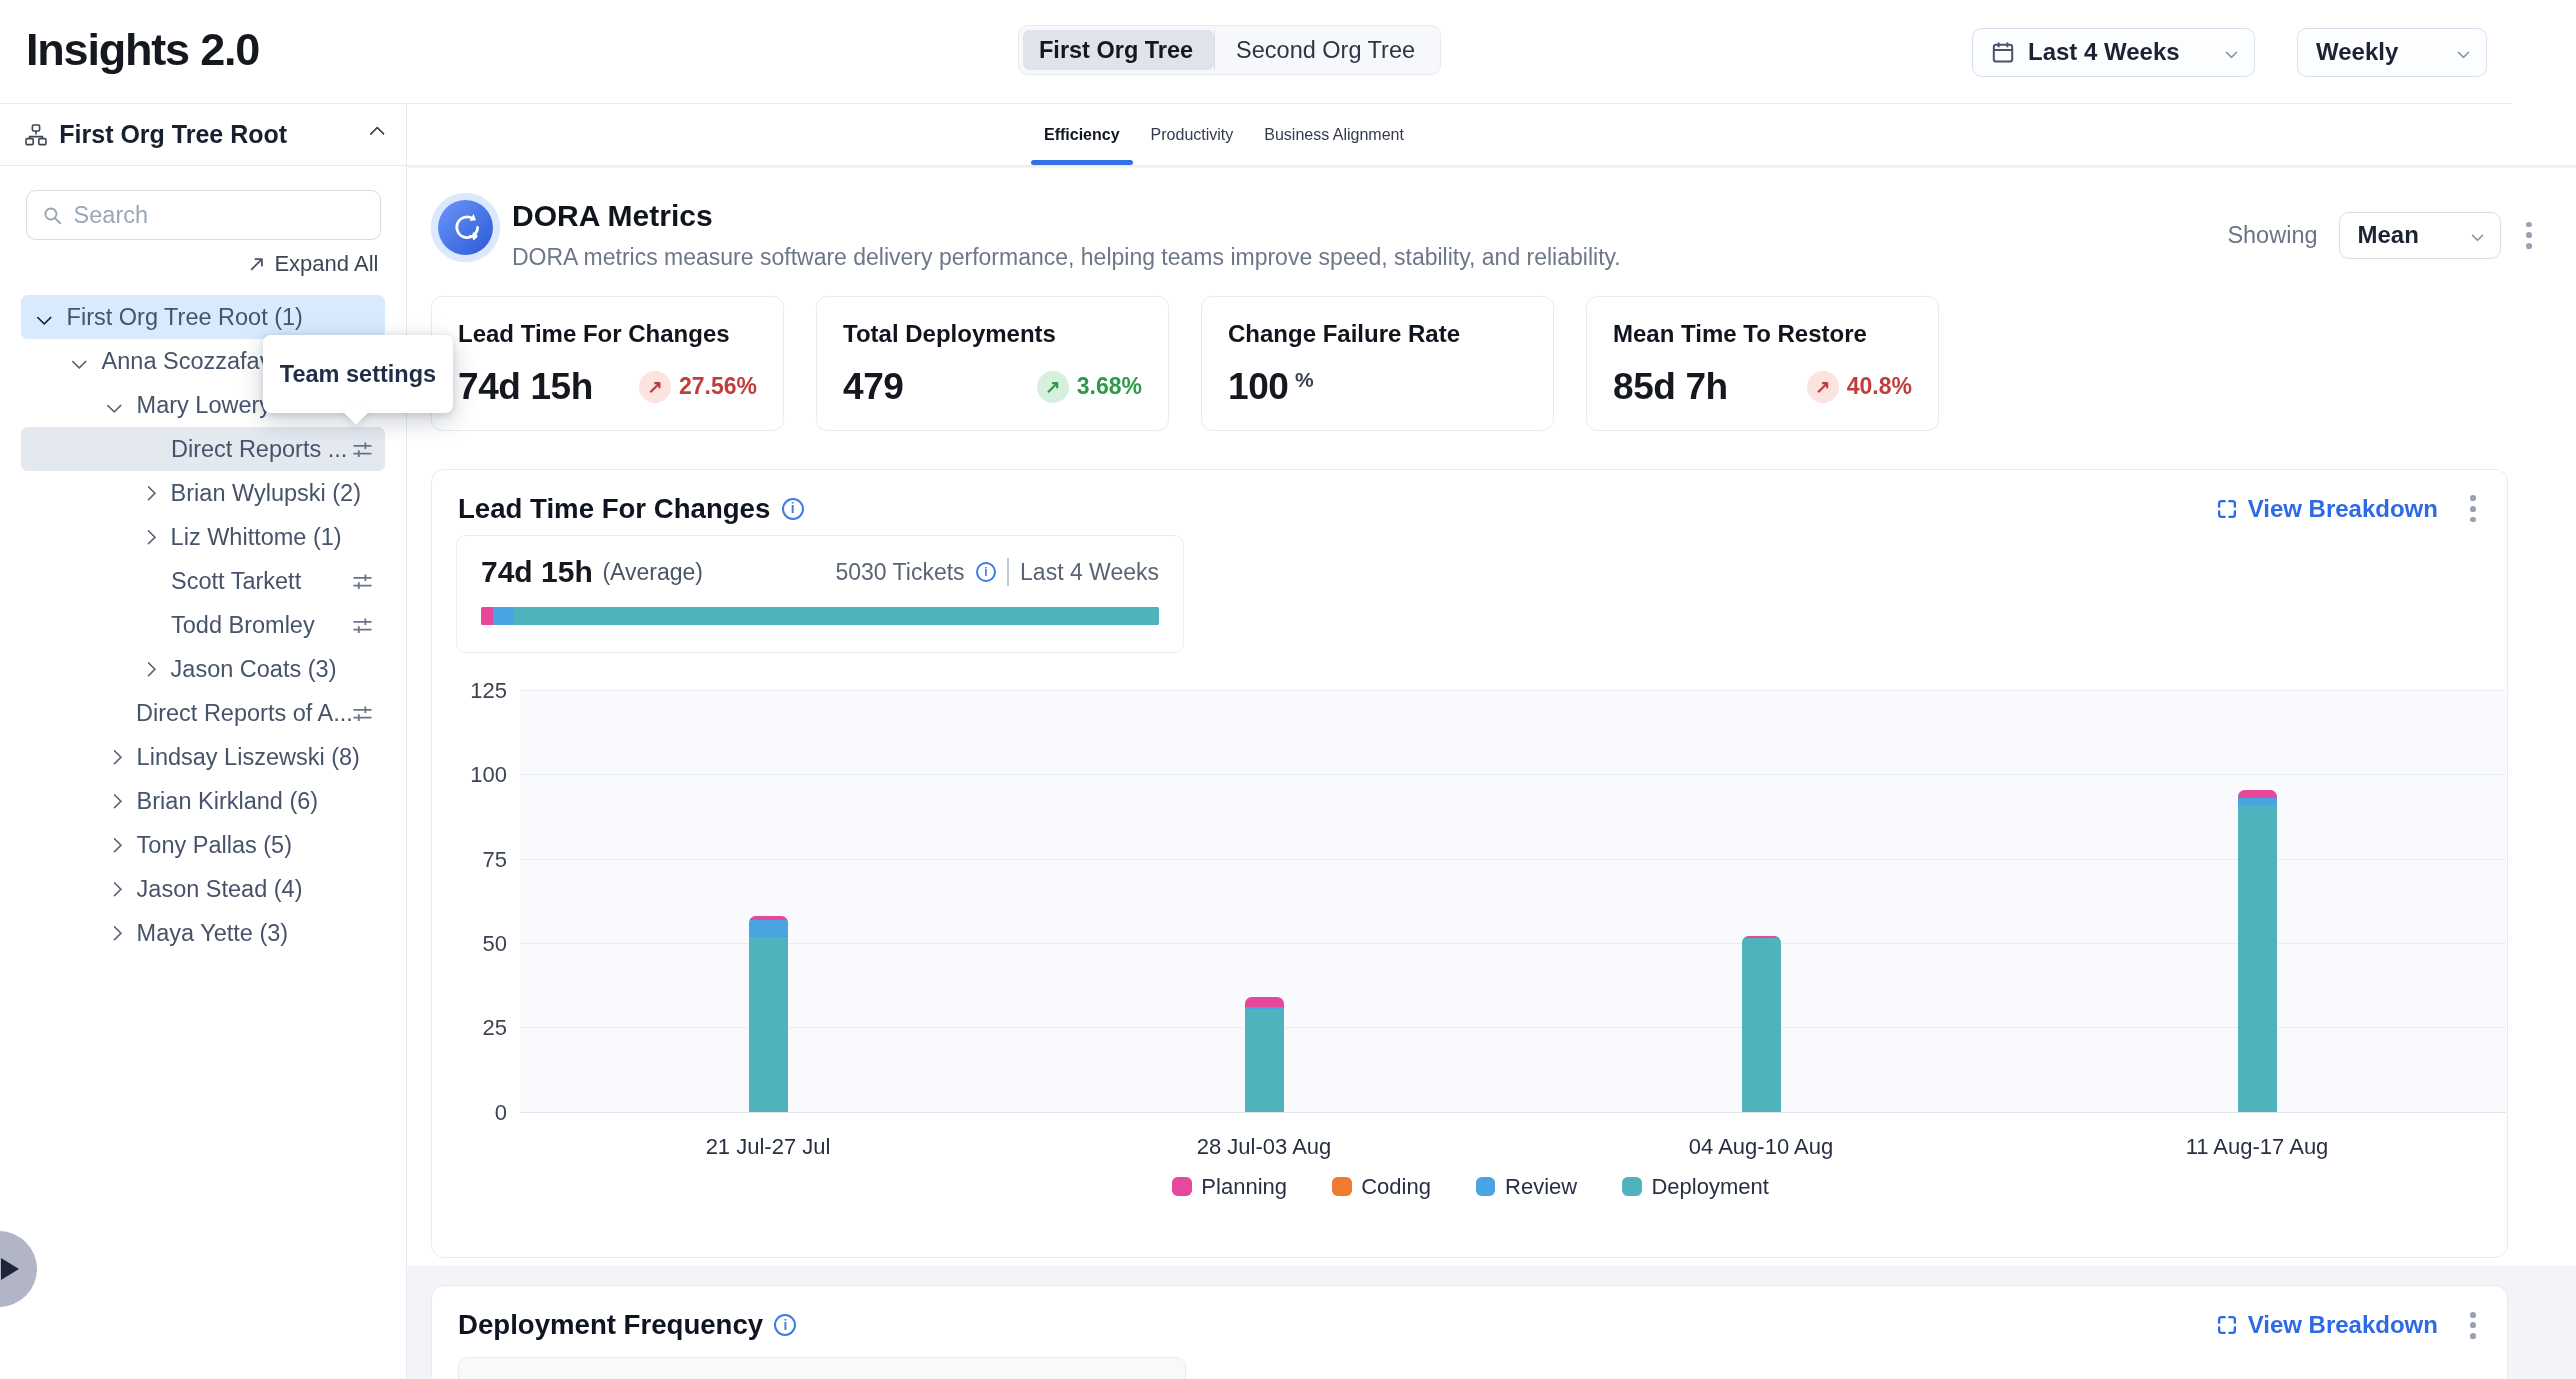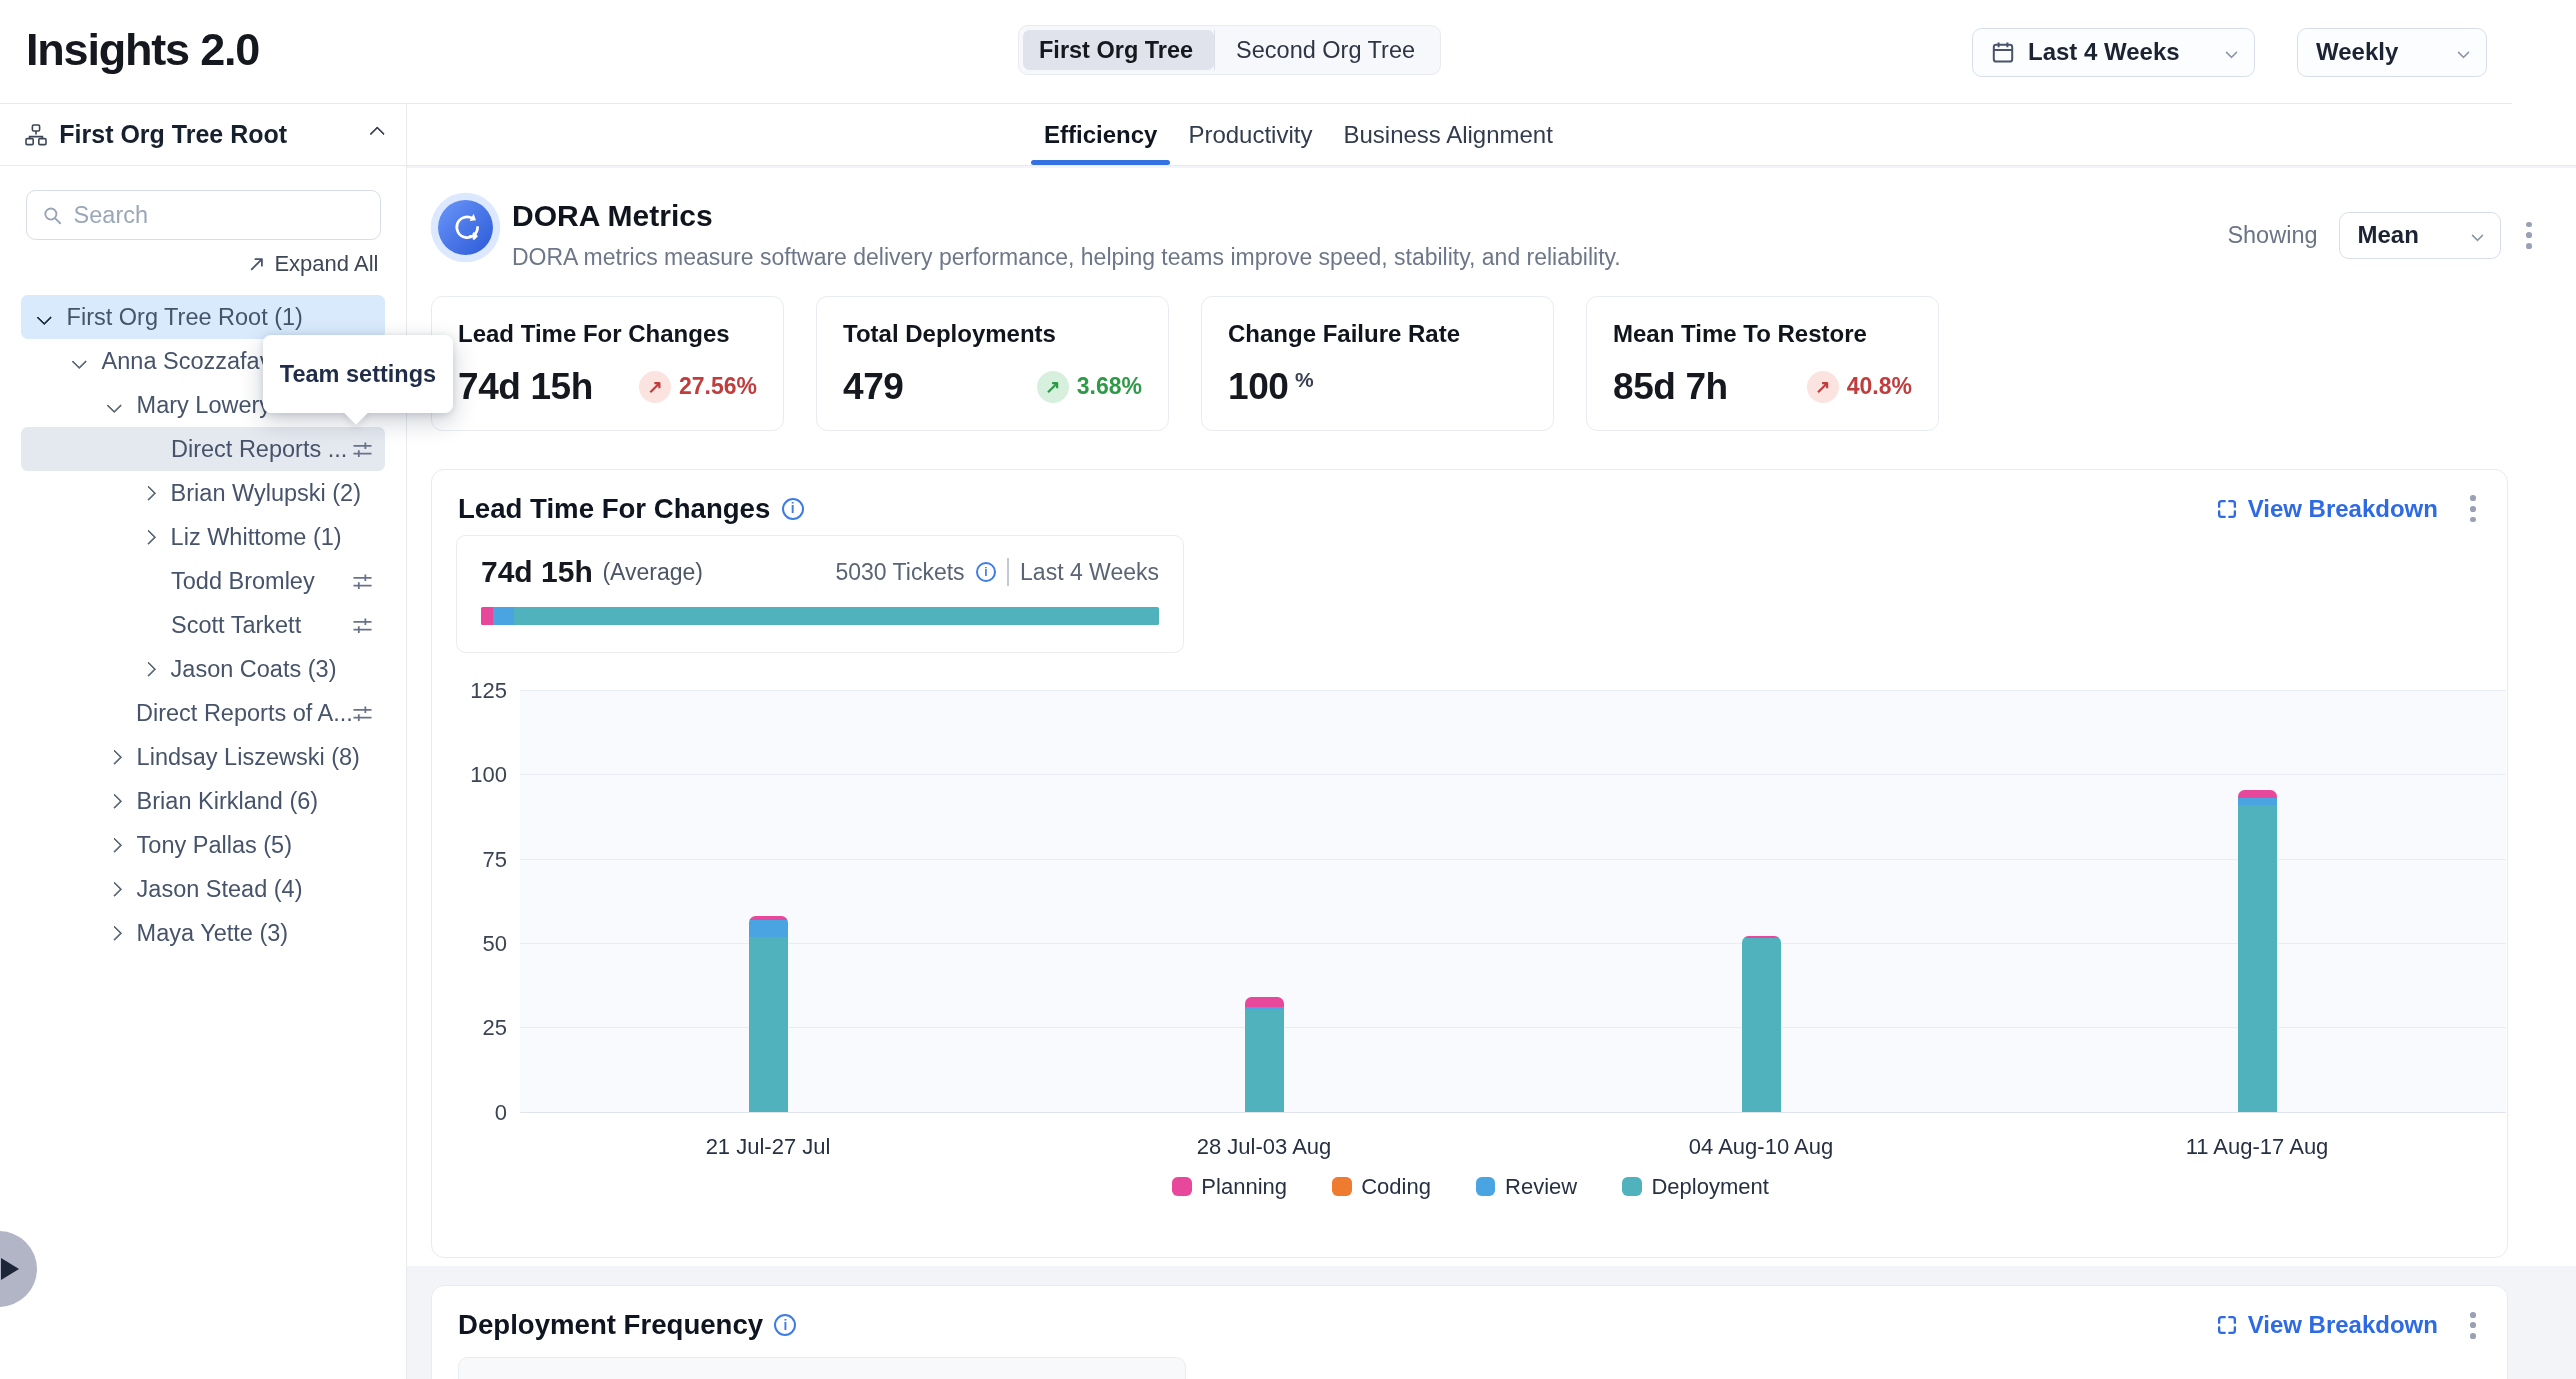--- a/index.html
+++ b/index.html
@@ -59,21 +59,21 @@
   
   .tooltip { position:absolute; left:263px; top:335px; width:190px; height:78px; background:#fff; border-radius:8px;
     box-shadow:0 8px 24px rgba(20,30,60,.22), 0 1.6px 6.5px rgba(20,30,60,.12); display:flex; align-items:center;
     justify-content:center; font-size:23.5px; font-weight:600; color:#1f2d49; z-index:60; }
   .tooltip::after { content:""; position:absolute; left:84px; bottom:-8px; width:18px; height:18px; background:#fff;
     transform:rotate(45deg); box-shadow:3.2px 3.2px 6.5px rgba(20,30,60,.08); }
 
   
   .tabs-bar { position:absolute; left:407px; top:104px; width:2169px; height:62px; background:#fff;
     border-bottom:1.6px solid #e8eaef; display:flex; align-items:stretch; gap:31px; padding-left:637px; z-index:6; }
-  .tab { position:relative; display:flex; align-items:center; font-size:24px; color:#323c4e; cursor:pointer; white-space:nowrap; }
+  .tab { position:relative; display:flex; align-items:center; font-size:16px; color:#323c4e; cursor:pointer; white-space:nowrap; }
   .tab.active { font-weight:700; color:#0f1520; }
   .tab.active::after { content:""; position:absolute; left:-13px; right:-13px; bottom:0; height:4.9px;
     background:#3472e4; border-radius:3.2px; }
 
   
   .main { position:absolute; left:407px; top:166px; width:2169px; height:1213px; background:#f2f4f8; overflow:hidden; }
   .panel { position:absolute; left:0; top:1.6px; width:2169px; height:1098px; background:#fff; }
 
   
   .dora-badge { position:absolute; left:31px; top:32px; width:55px; height:55px; border-radius:50%;
@@ -246,30 +246,30 @@
           <span class="tcount">(2)</span>
         </div>
         <div class="trow">
           <span class="expander" style="margin-left: 122px;">
             <span class="chev right"></span>
           </span>
           <span class="tlabel">Liz Whittome</span>
           <span class="tcount">(1)</span>
         </div>
         <div class="trow">
-          <span class="tlabel" style="margin-left: 150px;">Todd Bromley</span>
+          <span class="tlabel" style="margin-left: 150px;">Scott Tarkett</span>
           <span class="sliders">
             <svg width="23" height="23" viewBox="0 0 28 28">
               <path d="M3 9.5 h22 M3 19 h22" fill="none" stroke="#68738a" stroke-width="2.2"></path>
               <path d="M17.5 5.5 v8 M9.5 15 v8" fill="none" stroke="#68738a" stroke-width="2.2"></path>
             </svg>
           </span>
         </div>
         <div class="trow">
-          <span class="tlabel" style="margin-left: 150px;">Scott Tarkett</span>
+          <span class="tlabel" style="margin-left: 150px;">Todd Bromley</span>
           <span class="sliders">
             <svg width="23" height="23" viewBox="0 0 28 28">
               <path d="M3 9.5 h22 M3 19 h22" fill="none" stroke="#68738a" stroke-width="2.2"></path>
               <path d="M17.5 5.5 v8 M9.5 15 v8" fill="none" stroke="#68738a" stroke-width="2.2"></path>
             </svg>
           </span>
         </div>
         <div class="trow">
           <span class="expander" style="margin-left: 122px;">
             <span class="chev right"></span>

